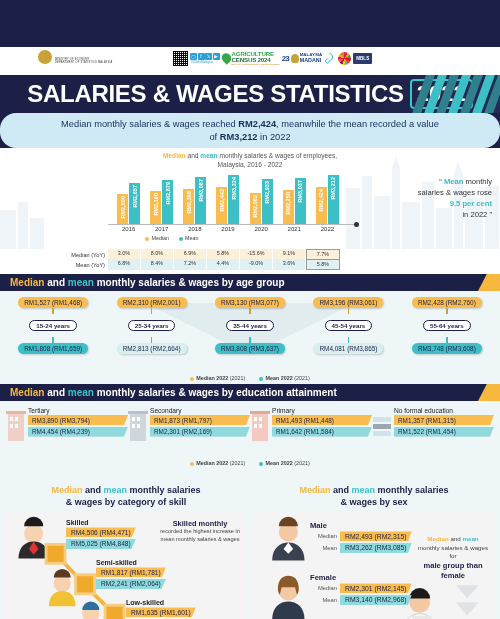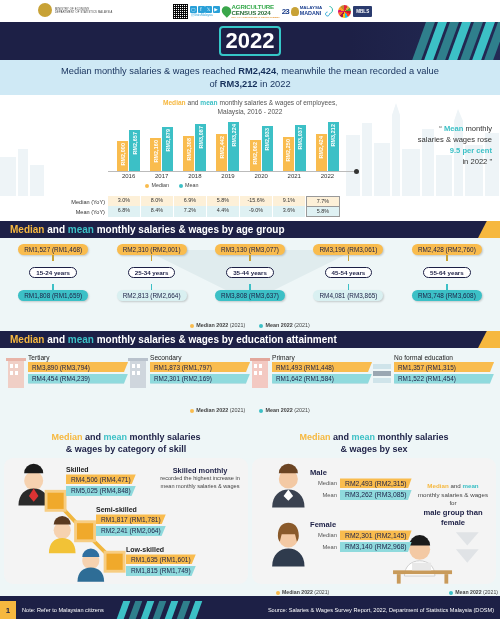--- a/index.html
+++ b/index.html
@@ -4,21 +4,21 @@
 <style>
   * { box-sizing: border-box; margin:0; padding:0; }
   body {
     width:500px; height:619px;
     font-family:"Liberation Sans", sans-serif;
     background:#1d2046; overflow:hidden; position:relative;
   }
   .page { width:500px; height:619px; position:relative; background:#1d2046; }
 
   
-  .logobar { height:22px; background:#ffffff; position:relative; display:flex; align-items:center; }
+  .logobar { height:28px; background:#ffffff; position:relative; display:flex; align-items:center;margin-top:47px; }
   .logo-left { width:200px; height:22px; background:#fff; border-radius:0 11px 11px 0; display:flex; align-items:center; padding-left:55px; }
   .crest { width:14px; height:14px; border-radius:50%; background:#c8a236; position:absolute; left:38px; top:3px; }
   .minlabel { font-size:2.6px; color:#333; line-height:1.25; letter-spacing:.2px; }
   .logo-right { position:absolute; left:165px; top:0px; right:0; height:22px; background:#fff; border-radius:11px 0 0 11px;
                 display:flex; align-items:center; gap:2px; padding-left:8px; }
   .qr { width:15px; height:15px; background:
         repeating-linear-gradient(0deg,#111 0 1px,#fff 1px 2px),
         repeating-linear-gradient(90deg,#111 0 1px,#fff 1px 2px);
         background-blend-mode:multiply; }
   .socials { display:flex; gap:0.5px; }
@@ -44,21 +44,21 @@
 
   
   .titlewrap{height:38px;position:relative;display:flex;align-items:center;justify-content:center;gap:6px;
              background:linear-gradient(90deg,#1d2046 0%,#1d2046 70%,#232a55 100%);}
   .title{font-size:24px;font-weight:bold;color:#ffffff;letter-spacing:-0.3px;}
   .year-box{border:2px solid #36c8c8;border-radius:4px;padding:0px 5px;color:#fff;font-size:22px;font-weight:bold;}
   .stripes{position:absolute;right:0;top:0;height:100%;width:90px;overflow:hidden;}
   .stripes i{position:absolute;top:-12px;width:9px;height:90px;transform:skewX(-20deg);}
 
   
-  .subbanner{background:#cfe9f5;padding:5px 56px 5px 56px;text-align:center;color:#16305b;font-size:9.3px;line-height:1.35;}
+  .subbanner{background:#cfe9f5;padding:5px 56px 5px 56px;text-align:center;color:#16305b;font-size:9.3px;line-height:1.35;border-radius:16px;}
   .subbanner b{font-weight:bold;}
 
   
   .chartblock{background:#ffffff;position:relative;height:101px;overflow:hidden;}
   .skyline{position:absolute;inset:0;}
   .chart-title{position:relative;text-align:center;font-size:6.6px;color:#555;padding-top:4px;line-height:1.35;}
   .chart-title .md{color:#f6b83f;font-weight:bold;}
   .chart-title .mn{color:#3cc0c6;font-weight:bold;}
   .bars{position:absolute;left:112px;top:24px;width:232px;height:52px;display:flex;align-items:flex-end;gap:0px;}
   .grp{flex:1;display:flex;align-items:flex-end;justify-content:center;gap:1px;height:100%;}
@@ -206,20 +206,21 @@
       <svg class="handlogo" viewBox="0 0 24 24">
         <path d="M7 14c-2 0-4 2-4 4s2 4 4 4 4-2 4-4" fill="none" stroke="#2aa7d8" stroke-width="2"></path>
         <path d="M11 3c3 0 6 3 6 7s-3 7-6 7" fill="none" stroke="#29b9a6" stroke-width="2"></path>
       </svg>
       <div class="sdg"></div>
       <div class="mbls">MBLS</div>
     </div>
   </div>
 
   <div class="titlewrap">
+    <div class="title">SALARIES &amp; WAGES STATISTICS</div>
     <div class="year-box">2022</div>
     <div class="stripes">
       <i style="left:4px;background:#2f7f8c;"></i>
         <i style="left:16px;background:#3cc0c6;"></i>
       <i style="left:28px;background:#2f7f8c;"></i>
         <i style="left:40px;background:#3cc0c6;"></i>
       <i style="left:52px;background:#2f7f8c;"></i>
         <i style="left:64px;background:#3cc0c6;"></i>
       <i style="left:76px;background:#2f7f8c;"></i>
     </div>

